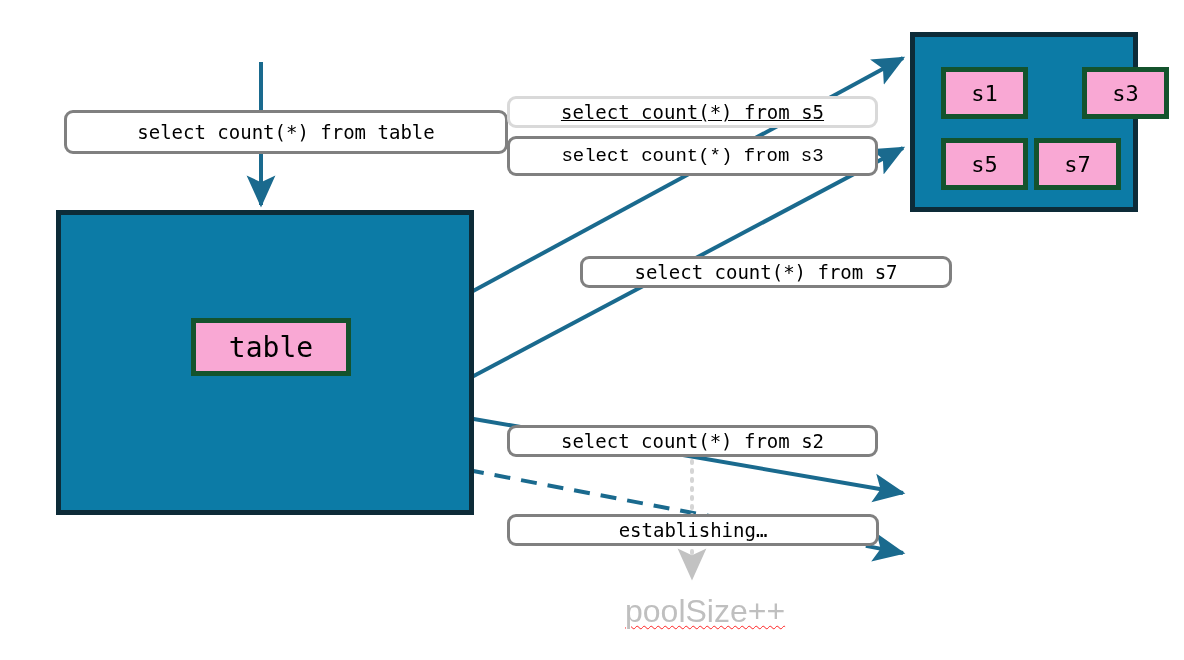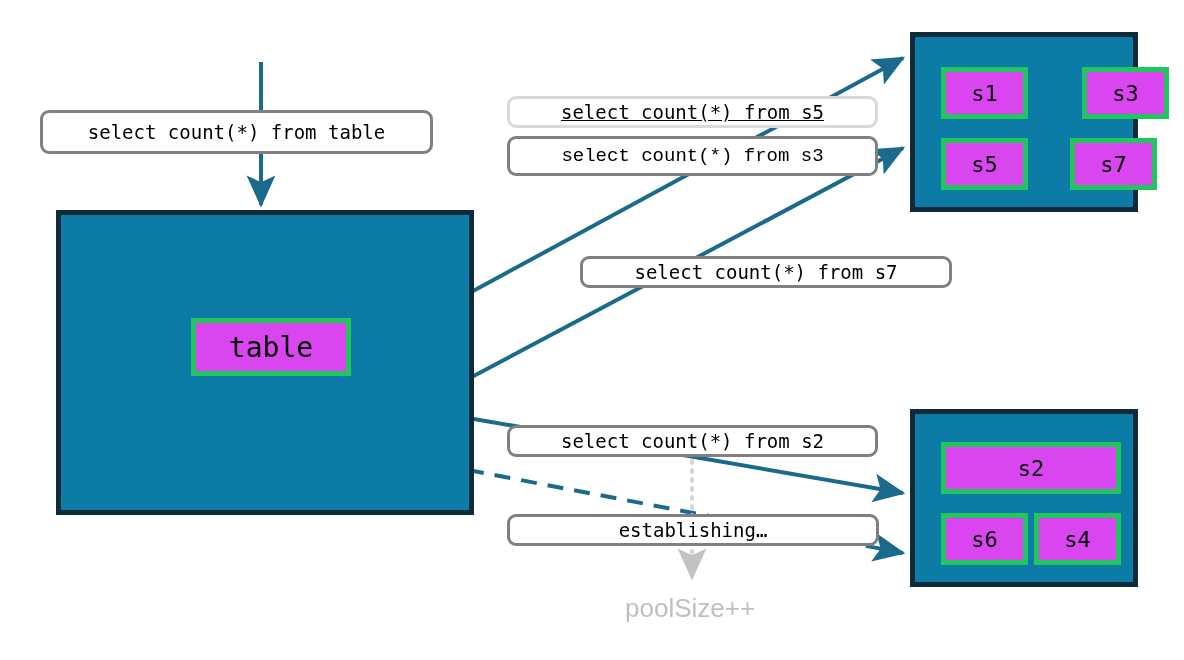--- a/index.html
+++ b/index.html
@@ -48,39 +48,40 @@
   .container-box {
     position: absolute;
     box-sizing: border-box;
     background: #0c7ba6;
     border: 5px solid #0d2b38;
   }
   
   .node {
     position: absolute;
     box-sizing: border-box;
-    background: #d946ef;
-    border: 5px solid #22c55e;
+    background: #f9a8d4;
+    border: 5px solid #14532d;
     display: flex;
     align-items: center;
     justify-content: center;
     font-family: "DejaVu Sans Mono", "Liberation Mono", monospace;
     font-size: 22px;
     color: #000000;
   }
   .node.big {
     font-size: 28px;
   }
   
   .ghost-text {
     position: absolute;
     font-family: "Liberation Sans", sans-serif;
-    font-size: 26px;
+    font-size: 32px;
     color: #bfbfbf;
     white-space: nowrap;
+    text-decoration: underline;
     text-decoration-color: #ff2222;
     text-decoration-style: wavy;
     text-decoration-thickness: 1px;
     text-underline-offset: 3px;
   }
 </style>
 </head>
 <body>
 
 <div id="canvas">
@@ -113,21 +114,21 @@
 
     <g>
       <line x1="468" y1="470" x2="903" y2="553" stroke="#1a6a8e" stroke-width="4" stroke-dasharray="16 11" marker-end="url(#ah-solid)"></line>
     </g>
 
     <g>
       <line x1="692" y1="452" x2="692" y2="578" stroke="#d5d5d5" stroke-width="4" stroke-dasharray="2 7" stroke-linecap="round" marker-end="url(#ah-gray)"></line>
     </g>
   </svg>
 
-  <div class="pill" style="left:40px; top:110px; width:393px; height:44px;">select count(*) from table</div>
+  <div class="pill" style="left:64px; top:110px; width:444px; height:44px;">select count(*) from table</div>
 
   <div class="container-box" style="left:50px; top:210px; width:418px; height:305px;margin-left:6px;">
     <div class="node big" style="left:130px; top:103px; width:160px; height:58px;">table</div>
   </div>
 
   <div class="pill light" style="left:507px; top:96px; width:371px; height:32px;text-decoration:underline;">select count(*) from s5</div>
 
   <div class="pill" style="left:507px; top:136px; width:371px; height:40px;font-family:Liberation Mono, monospace;">select count(*) from s3</div>
 
   <div class="pill" style="left:580px; top:256px; width:372px; height:32px;">select count(*) from s7</div>
@@ -135,22 +136,17 @@
   <div class="pill" style="left:507px; top:425px; width:371px; height:32px;border-radius:9px;">select count(*) from s2</div>
 
   <div class="pill" style="left:507px; top:514px; width:372px; height:32px;">establishing…</div>
 
   <div class="ghost-text" style="left:625px; top:593px;">poolSize++</div>
 
   <div class="container-box" style="left:910px; top:32px; width:228px; height:180px;">
     <div class="node" style="left:26px; top:30px; width:87px; height:52px;">s1</div>
     <div class="node" style="left:119px; top:30px; width:87px; height:52px;margin-left:48px;">s3</div>
     <div class="node" style="left:26px; top:101px; width:87px; height:52px;">s5</div>
-    <div class="node" style="left:119px; top:101px; width:87px; height:52px;margin-left:36px;">s7</div>
+    <div class="node" style="left:119px; top:101px; width:87px; height:52px;">s7</div>
   </div>
 
-  <div class="container-box" style="left:910px; top:409px; width:228px; height:178px;">
-    <div class="node" style="left:26px; top:28px; width:180px; height:52px;">s2</div>
-    <div class="node" style="left:26px; top:99px; width:87px; height:52px;">s6</div>
-    <div class="node" style="left:119px; top:99px; width:87px; height:52px;">s4</div>
-  </div>
 
 </div>
 
 </body></html>

